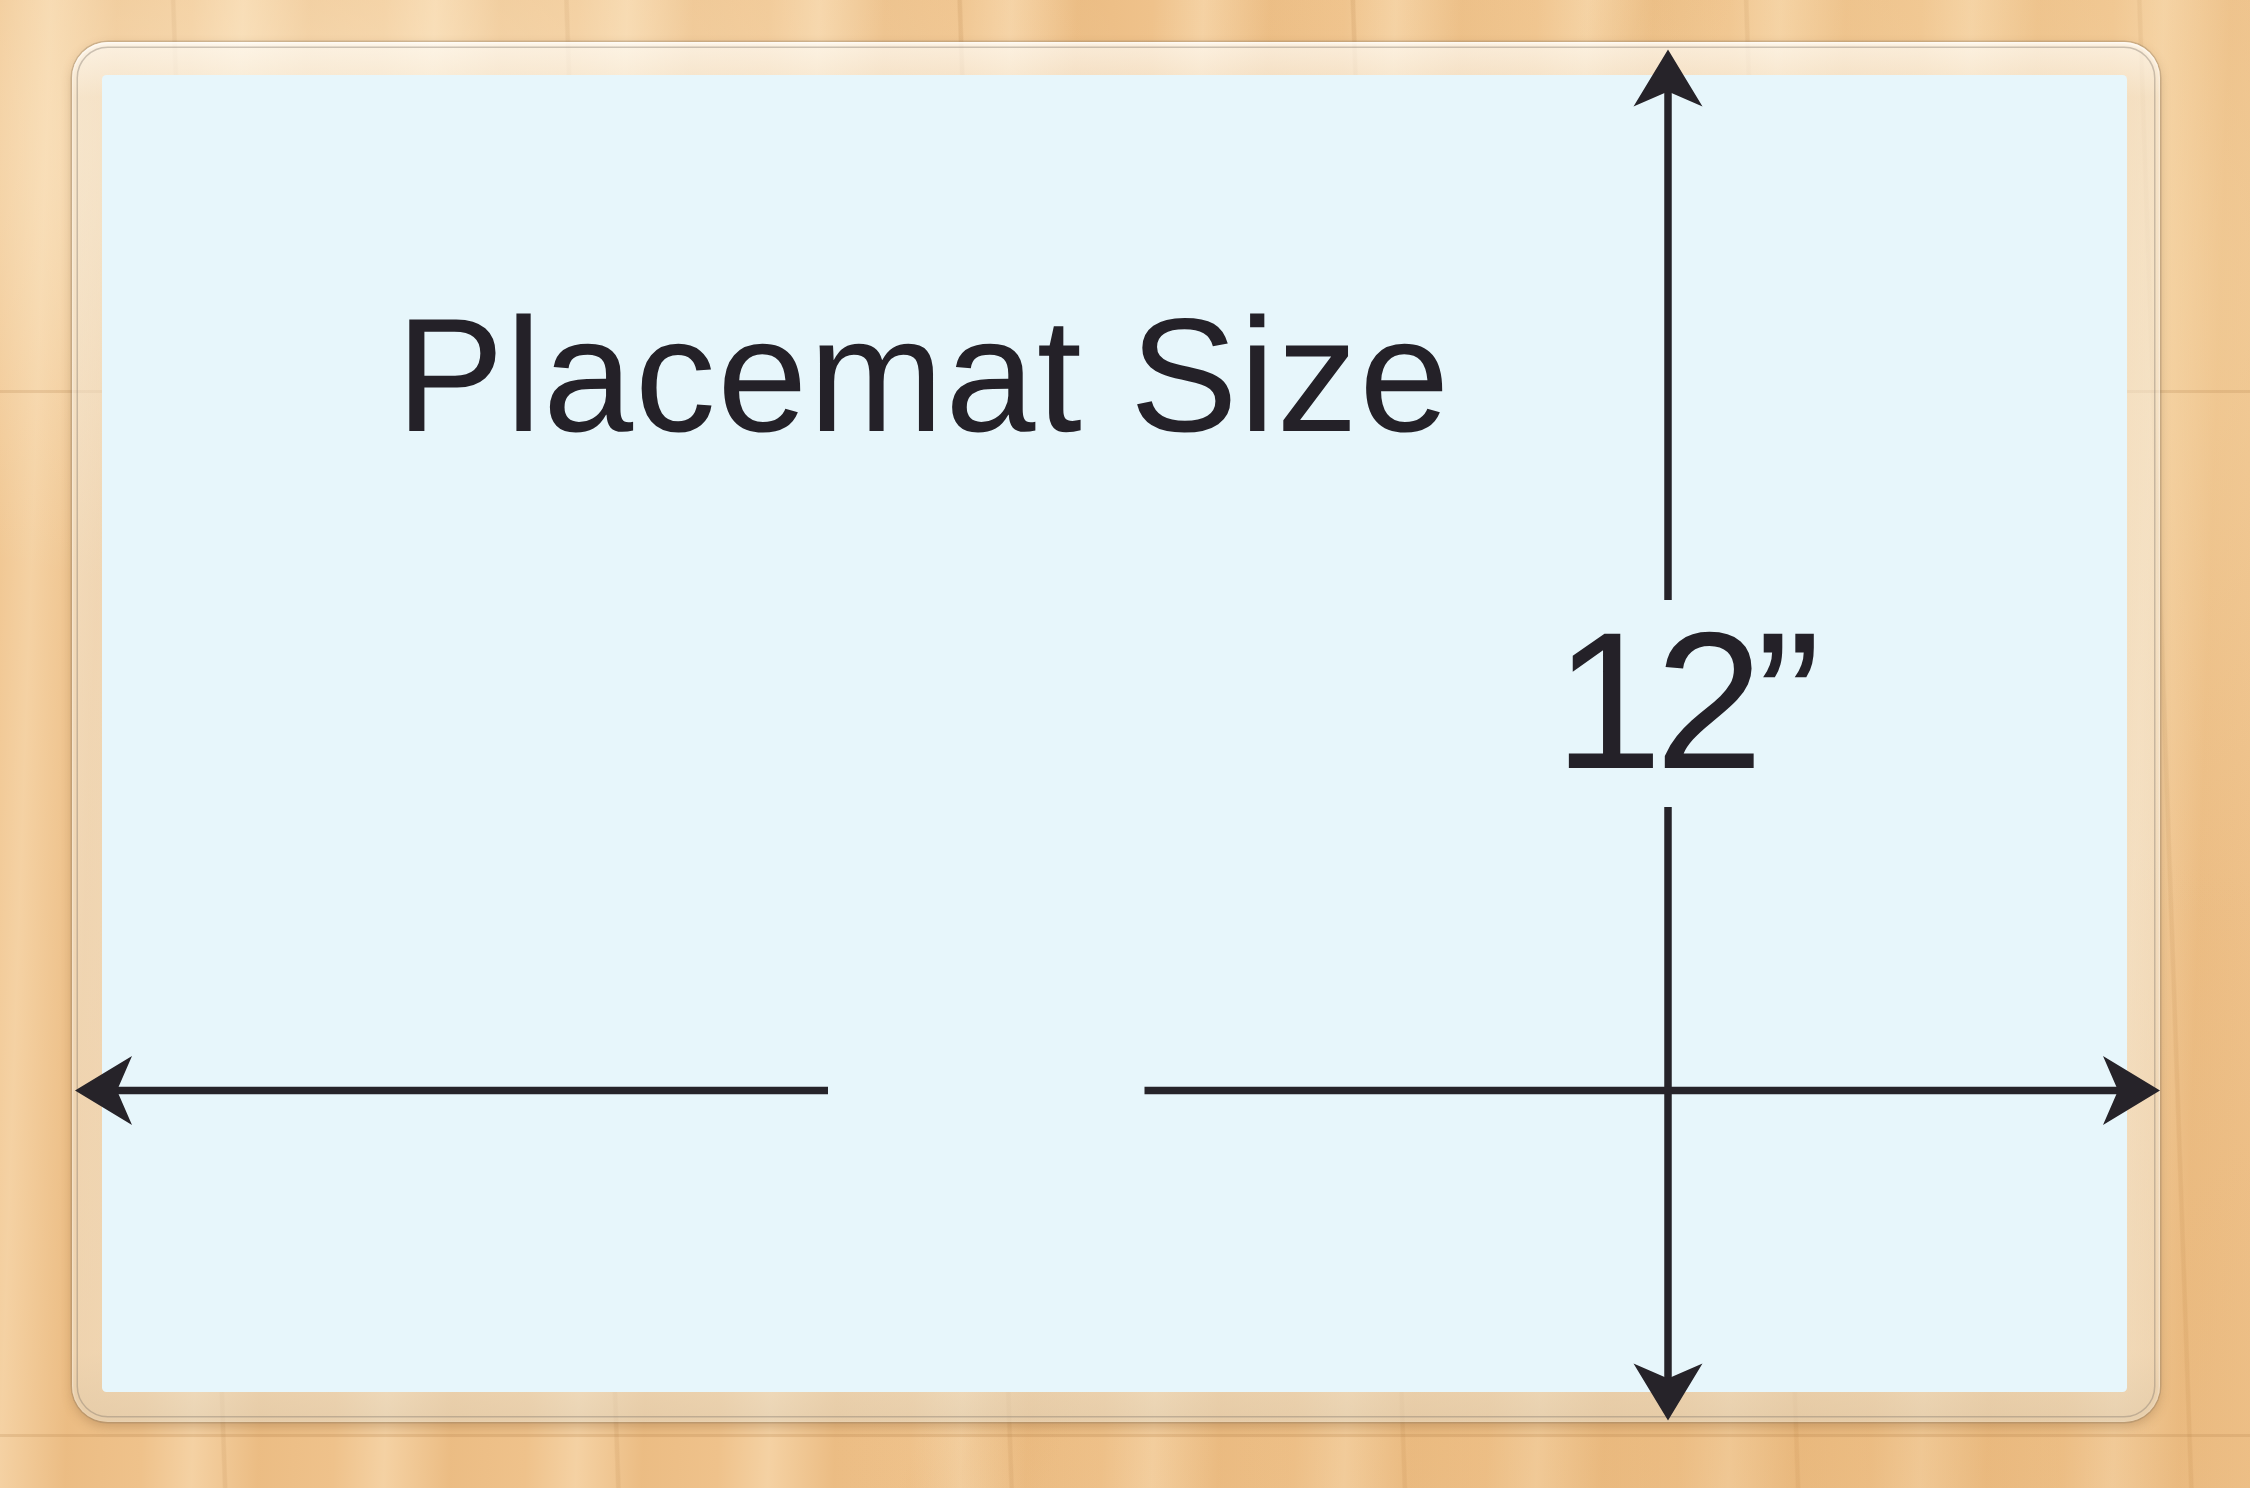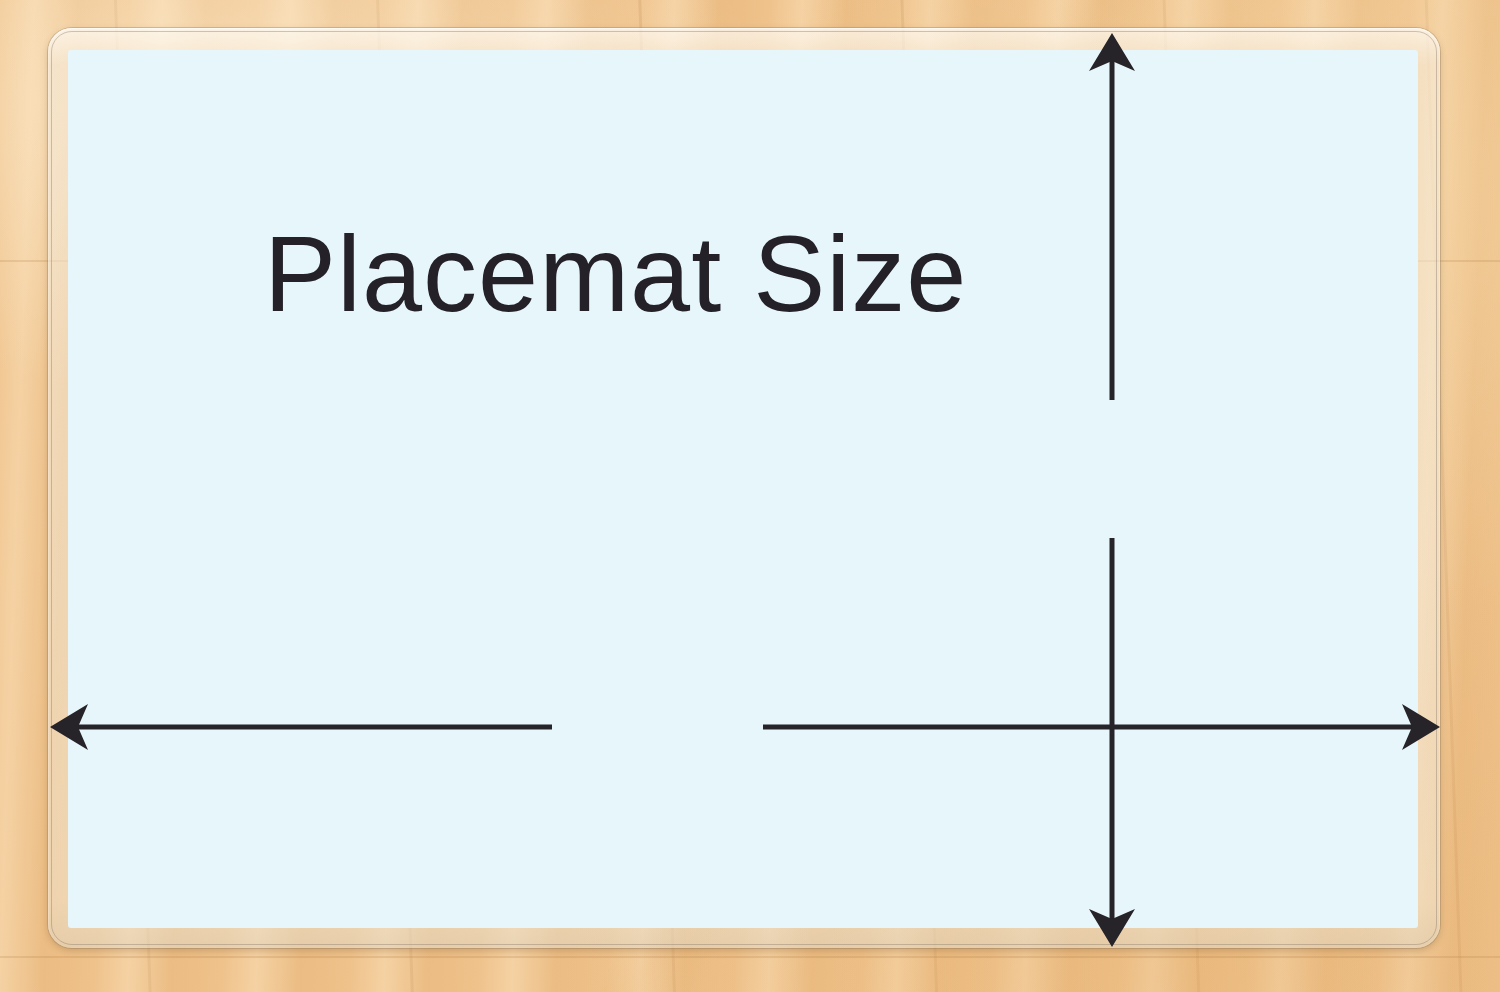--- a/index.html
+++ b/index.html
@@ -93,21 +93,20 @@
     position: absolute;
     color: #242128;
     line-height: 1;
     white-space: nowrap;
   }
   .label.title {
     left: 264px;
     top: 196px;
     font-size: 108px;
     letter-spacing: 1px;
-    margin-top: 24px;
   }
   .label.dim {
     font-size: 130px;
     letter-spacing: -5px;
   }
   .label.height-dim { left: 1036px; top: 402px; }
   .label.width-dim  { left: 578px;  top: 661px; }
 </style>
 </head>
 <body>
@@ -135,14 +134,15 @@
     </g>
     <g fill="#262329" stroke="none">
       <path d="M1112 33 L1089 71 L1112 61 L1135 71 Z"></path>
       <path d="M1112 947 L1089 909 L1112 919 L1135 909 Z"></path>
       <path d="M50 727 L88 704 L78 727 L88 750 Z"></path>
       <path d="M1440 727 L1402 704 L1412 727 L1402 750 Z"></path>
     </g>
   </svg>
 
   <div class="label title">Placemat Size</div>
+  <div class="label dim height-dim">12”</div>
 
 </div>
 
 </body></html>

